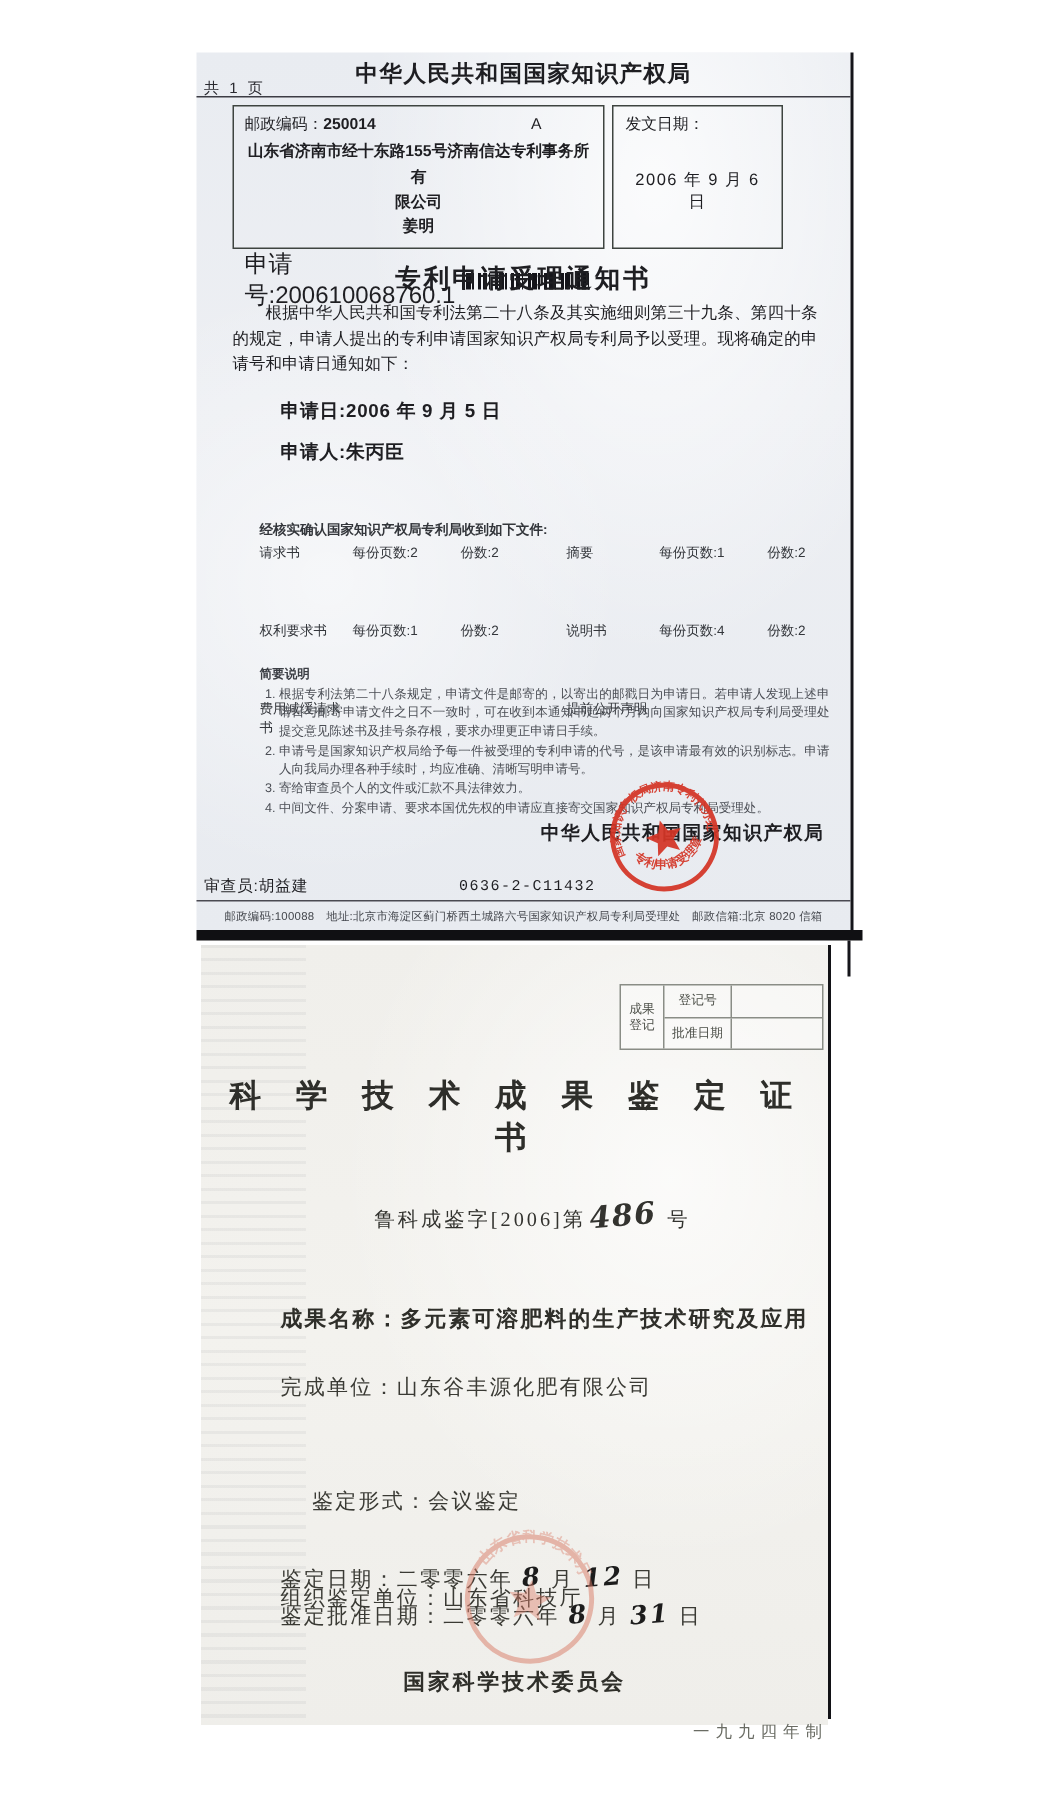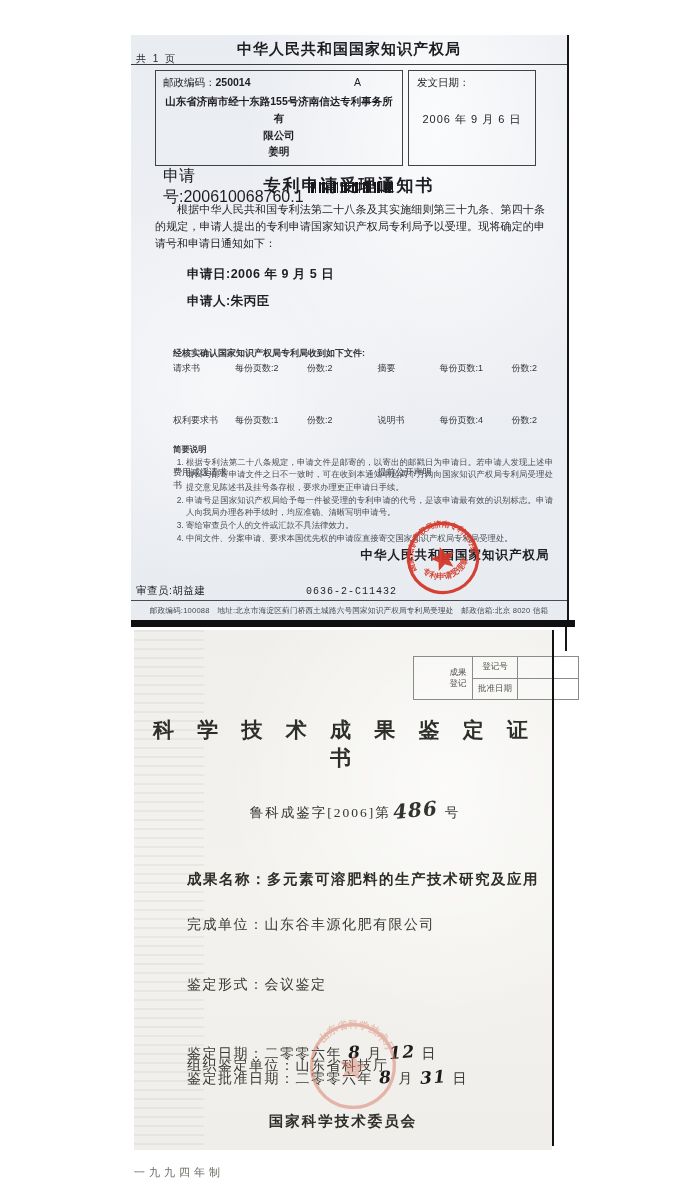--- a/index.html
+++ b/index.html
@@ -20,21 +20,21 @@
   }
   .doc1-bottom-bar{position:absolute;left:131px;top:620px;width:444px;height:7px;background:#101013;}
   .doc1-edge-tail{position:absolute;left:565px;top:627px;width:2px;height:24px;background:#15151a;}
 
   .d1-pageno{position:absolute;left:5px;top:17px;font-size:10px;letter-spacing:2px;color:#2a2a30;}
   .d1-header{position:absolute;left:0;top:5px;width:100%;text-align:center;font-weight:bold;font-size:15px;letter-spacing:1px;}
   .d1-rule{position:absolute;left:0;top:29px;width:100%;height:0;border-top:1.6px solid #3c3c44;}
 
   .d1-box{position:absolute;border:1.6px solid #3e4440;box-sizing:border-box;font-size:10.5px;}
   .d1-box-left{left:24px;top:35px;width:248px;height:96px;padding:5px 7px 4px 7px;}
-  .d1-box-right{left:277px;top:35px;width:128px;height:96px;padding:5px 8px;}
+  .d1-box-right{left:277px;top:35px;width:114px;height:96px;padding:5px 8px;}
   .d1-postal-row{display:flex;justify-content:space-between;align-items:baseline;}
   .d1-postal b{font-weight:bold;}
   .d1-addr{ text-align:center;font-weight:bold;font-size:10.5px;line-height:1.6;margin-top:3px;}
   .d1-appno-row{display:flex;align-items:center;gap:4px;margin-top:6px;font-size:16px;}
   .barcode{
     display:inline-block;width:128px;height:11px;
     background:repeating-linear-gradient(90deg,#14141a 0 2px,transparent 2px 3px,#14141a 3px 6px,transparent 6px 7px,#14141a 7px 8px,transparent 8px 11px);
   }
   .d1-dateline{ text-align:center;margin-top:22px;font-size:11px;letter-spacing:1px;}
 
@@ -75,46 +75,46 @@
       linear-gradient(180deg,#f0efeb 0%,#f3f2ee 50%,#efeeea 100%);
     color:#33332f;font-family:"Liberation Serif","DejaVu Serif",serif;
   }
   .doc2::before{ 
     content:"";position:absolute;left:0;top:0;width:70px;height:100%;
     background:repeating-linear-gradient(180deg,rgba(90,95,105,.07) 0 2px,transparent 2px 9px);
     pointer-events:none;
   }
   .doc2-edge{position:absolute;left:552px;top:630px;width:2px;height:516px;background:#121216;}
 
-  .d2-table{position:absolute;left:279px;top:26px;width:134px;height:42px;display:flex;border:1px solid #8a8d86;font-size:8.5px;color:#4c4f48;background:rgba(255,255,255,.35);padding-left:30px;}
+  .d2-table{position:absolute;left:279px;top:26px;width:134px;height:42px;display:flex;border:1px solid #8a8d86;font-size:8.5px;color:#4c4f48;background:rgba(255,255,255,.35);}
   .d2-table .side{width:28px;border-right:1px solid #8a8d86;display:flex;flex-direction:column;justify-content:center;align-items:center;line-height:1.3;}
   .d2-table .rows{flex:1;display:flex;flex-direction:column;}
   .d2-table .r{flex:1;display:flex;}
   .d2-table .r + .r{border-top:1px solid #8a8d86;}
   .d2-table .lab{width:44px;display:flex;align-items:center;justify-content:center;border-right:1px solid #8a8d86;}
   .d2-table .val{flex:1;}
 
   .d2-title{position:absolute;left:0;top:86px;width:100%;text-align:center;font-weight:bold;font-size:21px;letter-spacing:9px;color:#2e2e2a;padding-left:4px;box-sizing:border-box;}
   .d2-certno{position:absolute;left:0;top:168px;width:100%;text-align:center;font-size:13.5px;letter-spacing:2px;padding-left:24px;box-sizing:border-box;}
   .handwrite{font-family:"DejaVu Serif","Liberation Serif",serif;font-style:italic;font-weight:bold;display:inline-block;}
   .d2-certno .handwrite{font-size:20px;transform:rotate(-5deg);letter-spacing:1px;margin:0 2px;}
 
   .d2-line{position:absolute;left:53px;font-size:14px;letter-spacing:1.5px;color:#3a3a34;}
   .d2-l1{top:240px;font-weight:bold;font-size:14.5px;color:#2f2f2a;}
   .d2-l2{top:286px;}
-  .d2-l3{top:346px;}
+  .d2-l3{top:362px;margin-left:21px;}
   .d2-l4{top:387px;margin-top:40px;}
   .d2-l5{top:412px;}
   .d2-l6{top:437px;}
   .d2-line .handwrite{font-size:17px;transform:rotate(-4deg);margin:0 6px;color:#1c1c1c;}
 
   .stamp2{position:absolute;left:173px;top:390px;width:92px;height:92px;opacity:.5;transform:rotate(8deg);pointer-events:none;}
 
   .d2-issuer{position:absolute;left:0;top:482px;width:100%;text-align:center;font-weight:bold;font-size:14.5px;letter-spacing:2px;color:#2f2f2a;}
-  .d2-edition{position:absolute;left:0;top:535px;width:100%;text-align:left;font-size:11px;letter-spacing:4px;color:#6a6c64;}
+  .d2-edition{position:absolute;left:0;top:517px;width:100%;text-align:right;font-size:11px;letter-spacing:4px;color:#6a6c64;}
 </style>
 </head>
 <body>
 
 <div class="doc1">
   <div class="d1-pageno">共 1 页</div>
   <div class="d1-header">中华人民共和国国家知识产权局</div>
   <div class="d1-rule"></div>
 
   <div class="d1-box d1-box-left">

